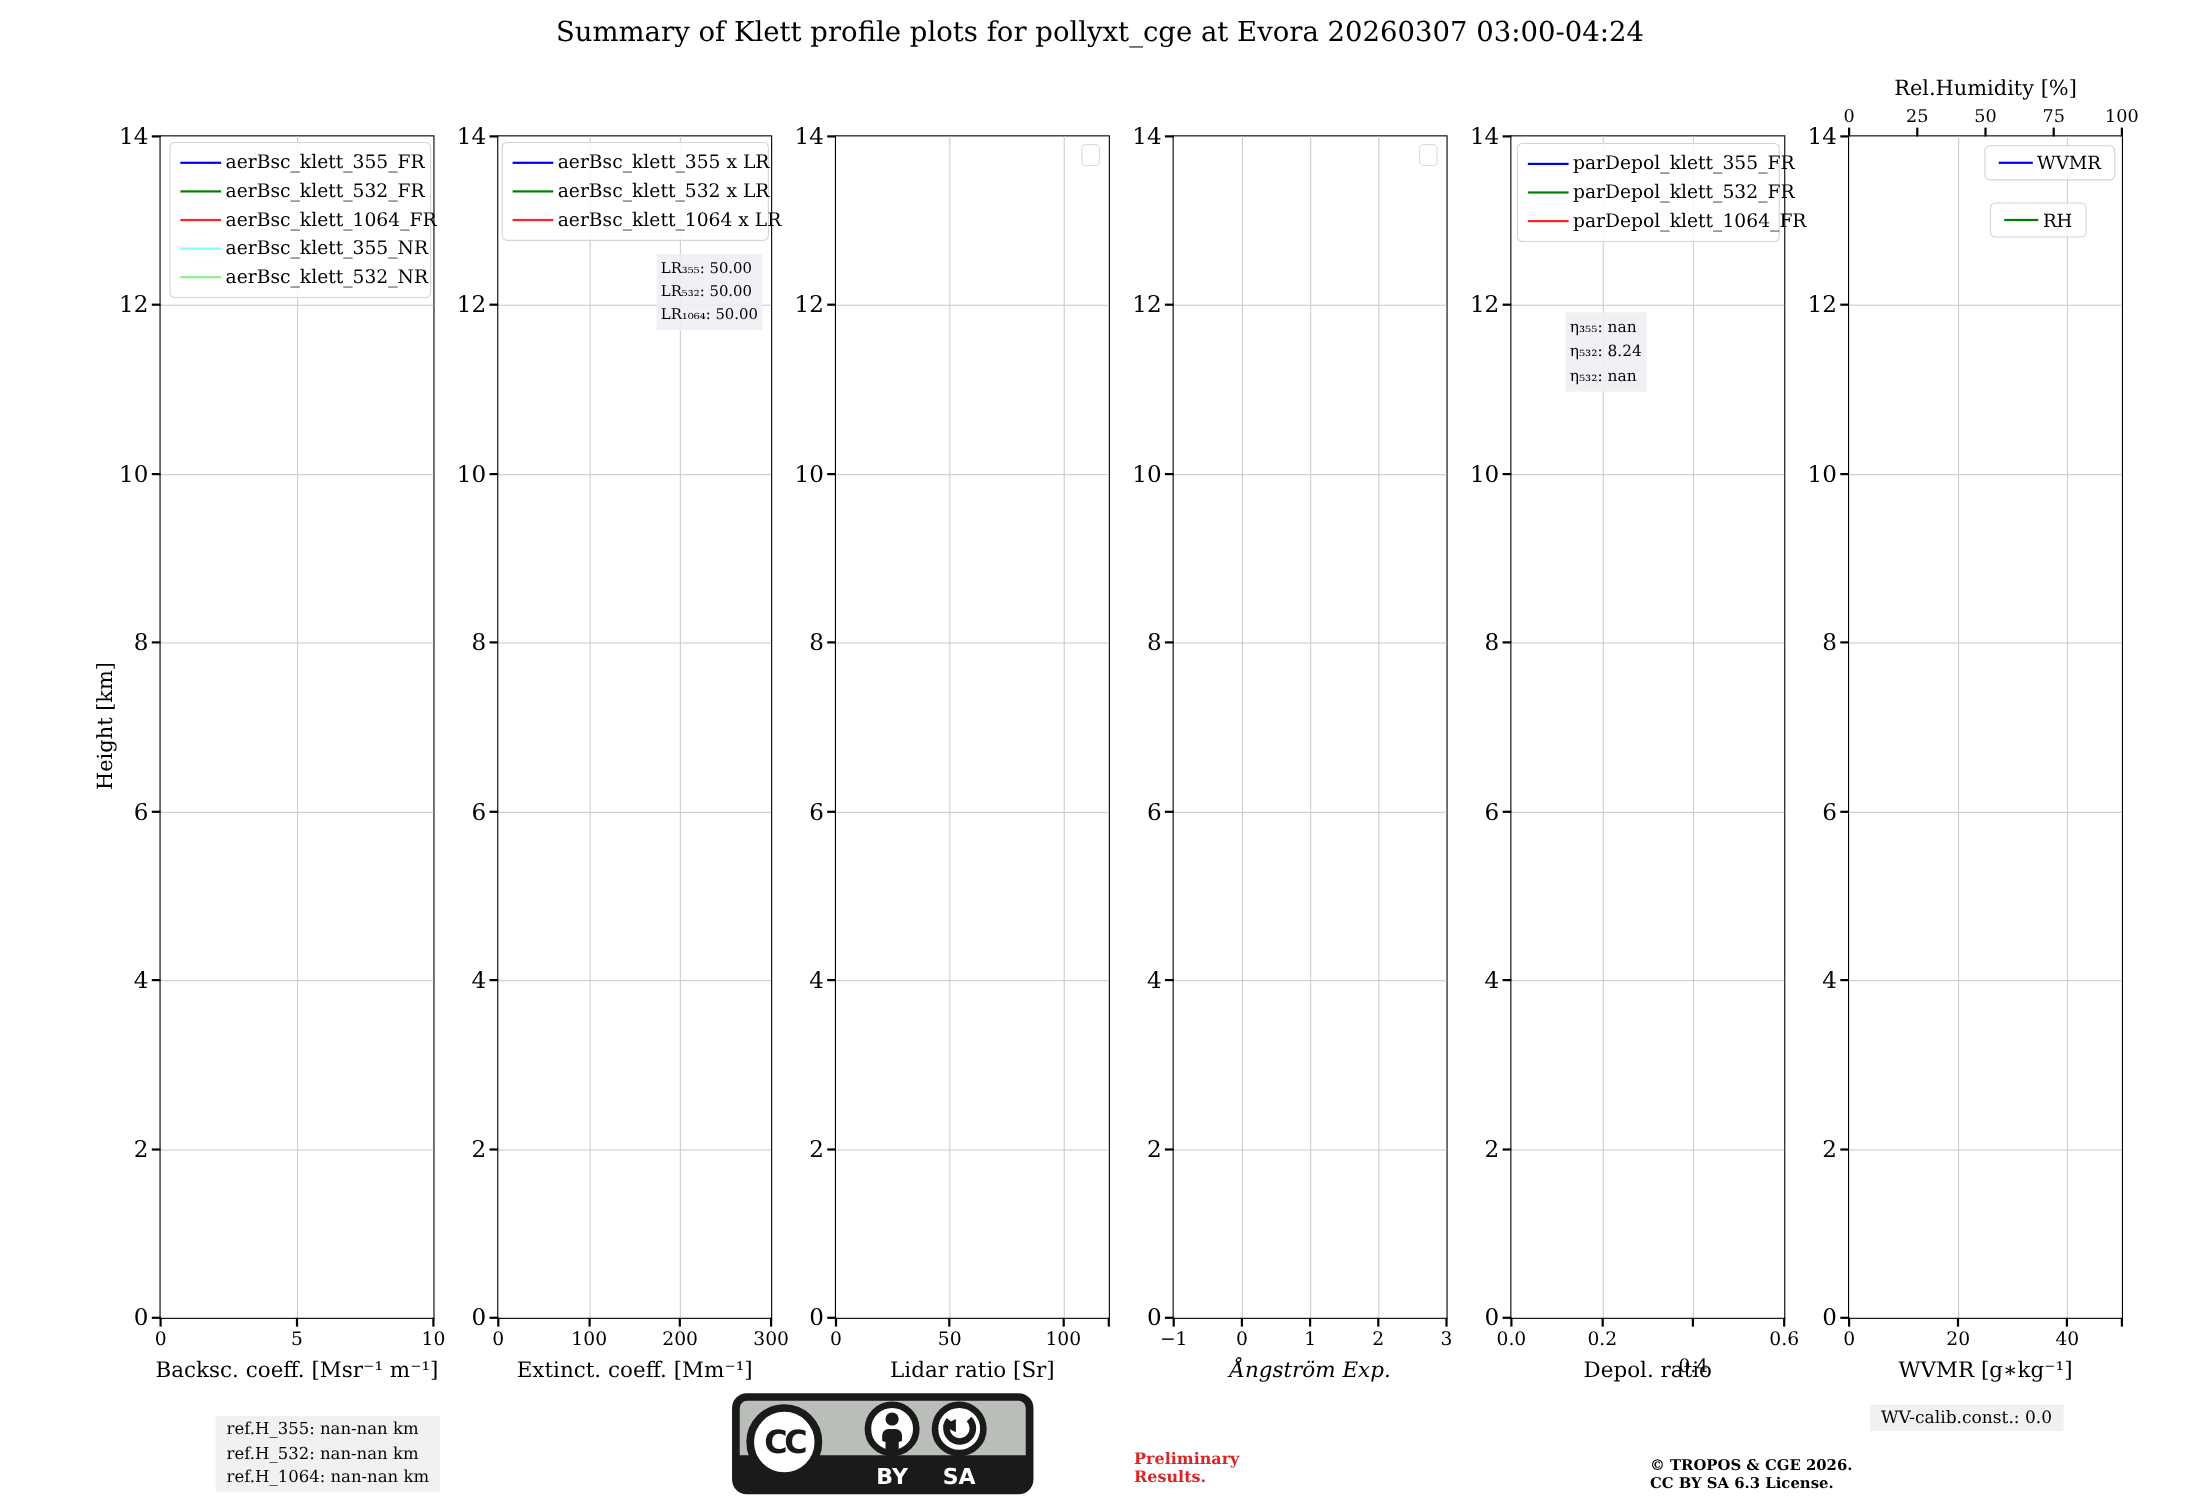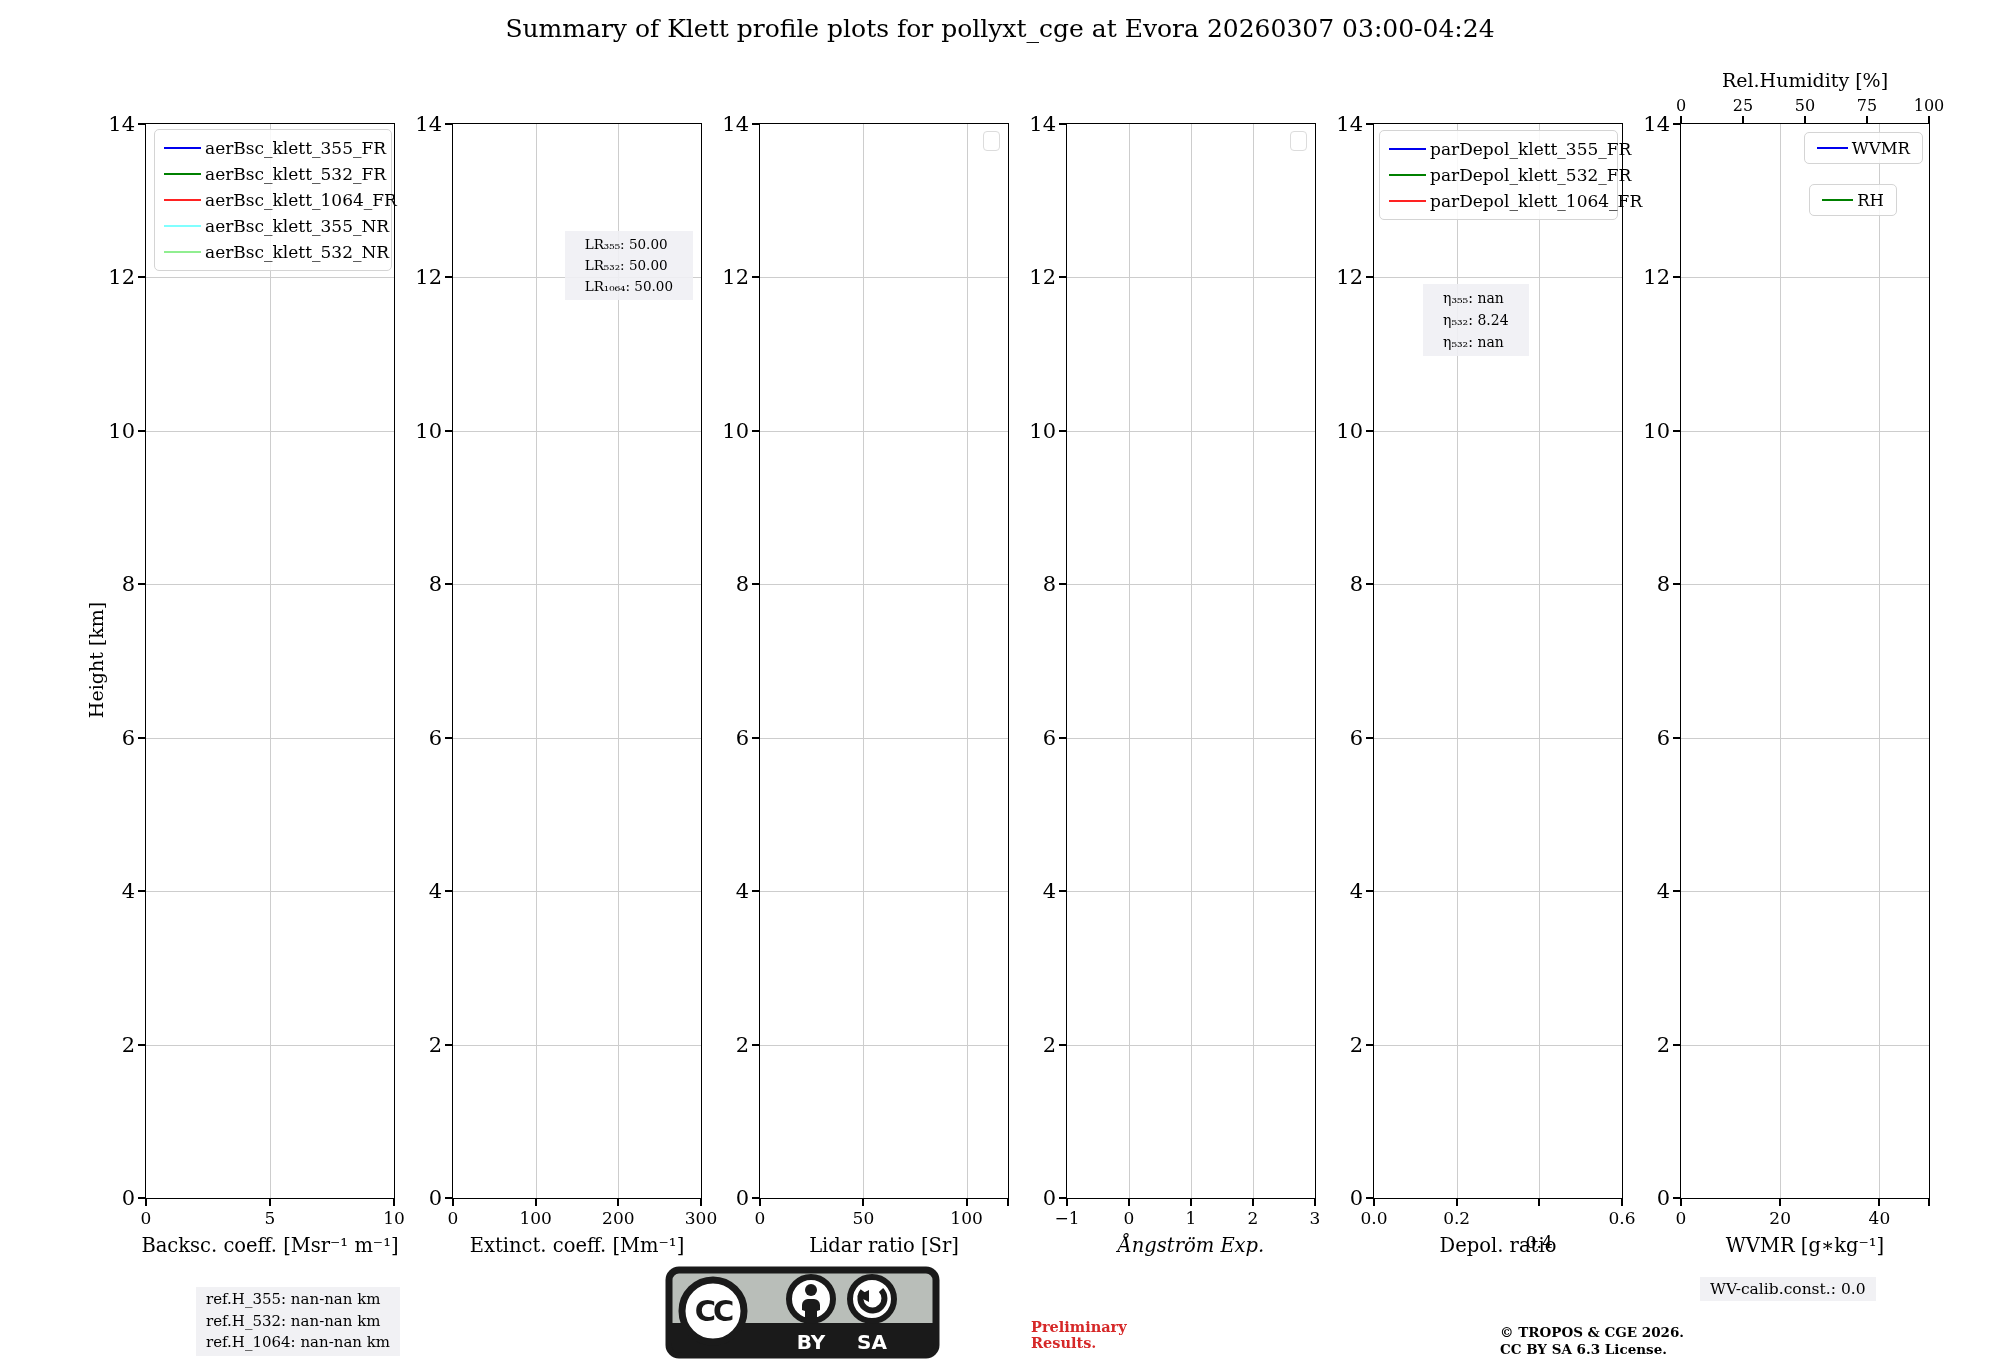--- a/index.html
+++ b/index.html
@@ -45,21 +45,21 @@
   }
   .legend-row { display:flex; align-items:center; gap:4px; height:26px; }
   .swatch { width:37px; height:0; border-top:2.5px solid #000; flex:none; }
   .legend-label { font-size:17px; white-space:nowrap; }
   .mini-legend {
     position:absolute; top:7px; right:8px; width:15px; height:18px;
     border:1px solid #dcdcdc; border-radius:4px; background:rgba(255,255,255,0.9); z-index:3;
   }
   .annot {
     position:absolute; background:rgba(240,240,244,0.9);
-    padding:3px 20px; z-index:2;
+    padding:3px 4px; z-index:2;
   }
   .annot span { display:block; white-space:nowrap; }
   .lr-annot { right:8px; top:107px; font-size:13.5px; line-height:21px; }
   .eta-annot { left:49px; top:160px; font-size:14px; line-height:22px; }
   .refh-annot {
     position:absolute; left:196px; top:1287px; background:#f1f1f4;
     padding:2px 10px; font-size:15px; line-height:21.5px;
   }
   .refh-annot span { display:block; white-space:nowrap; }
   .wvcal-annot {
@@ -134,20 +134,34 @@
     <div class="ytick-lab" style="top: 100%;">0</div>
     <div class="xtick" style="left: 0%;"></div>
     <div class="xtick-lab" style="left: 0%;">0</div>
     <div class="xtick" style="left: 50%;"></div>
     <div class="xtick-lab" style="left: 50%;">5</div>
     <div class="xtick" style="left: 100%;"></div>
     <div class="xtick-lab" style="left: 100%;">10</div>
   </div>
 
 <div class="panel" style="left:452px;">
+  <div class="legend" style="left:3px; top:5px; right:2px;">
+    <div class="legend-row">
+      <span class="swatch" style="border-top-color: rgb(0, 0, 238);"></span>
+      <span class="legend-label">aerBsc_klett_355 x LR</span>
+    </div>
+    <div class="legend-row">
+      <span class="swatch" style="border-top-color: rgb(0, 128, 0);"></span>
+      <span class="legend-label">aerBsc_klett_532 x LR</span>
+    </div>
+    <div class="legend-row">
+      <span class="swatch" style="border-top-color: rgb(255, 34, 34);"></span>
+      <span class="legend-label">aerBsc_klett_1064 x LR</span>
+    </div>
+  </div>
   <div class="annot lr-annot">
     <span>LR₃₅₅: 50.00</span>
     <span>LR₅₃₂: 50.00</span>
     <span>LR₁₀₆₄: 50.00</span>
   </div>
   <div class="xlabel">Extinct. coeff. [Mm⁻¹]</div>
 <div class="hgrid" style="top: 14.2857%;"></div>
     <div class="hgrid" style="top: 28.5714%;"></div>
     <div class="hgrid" style="top: 42.8571%;"></div>
     <div class="hgrid" style="top: 57.1429%;"></div>

